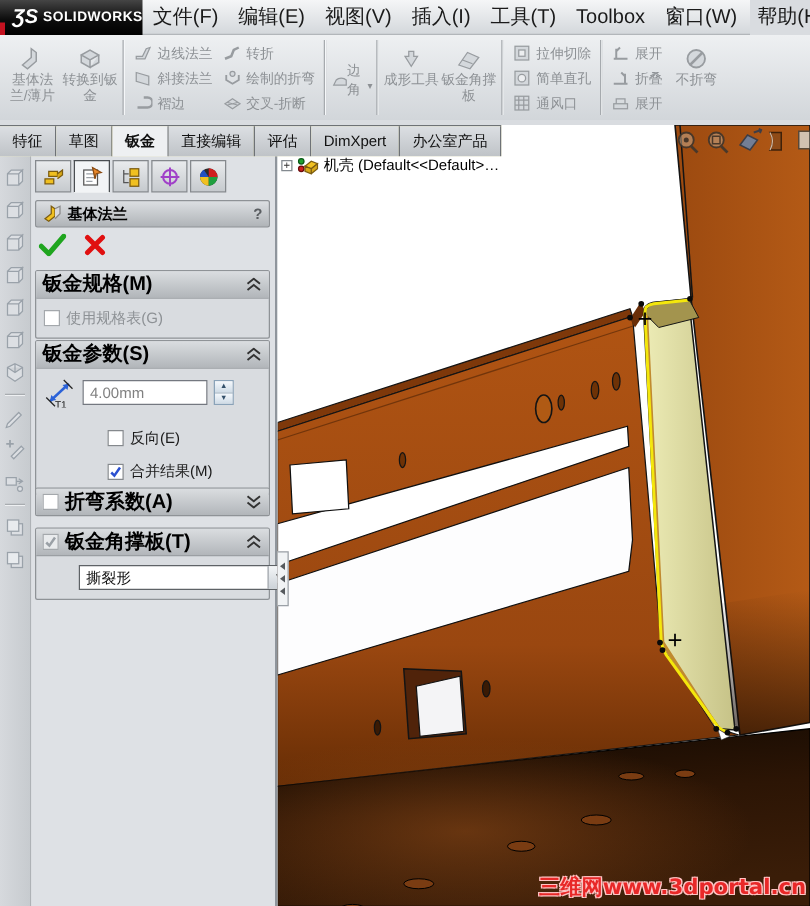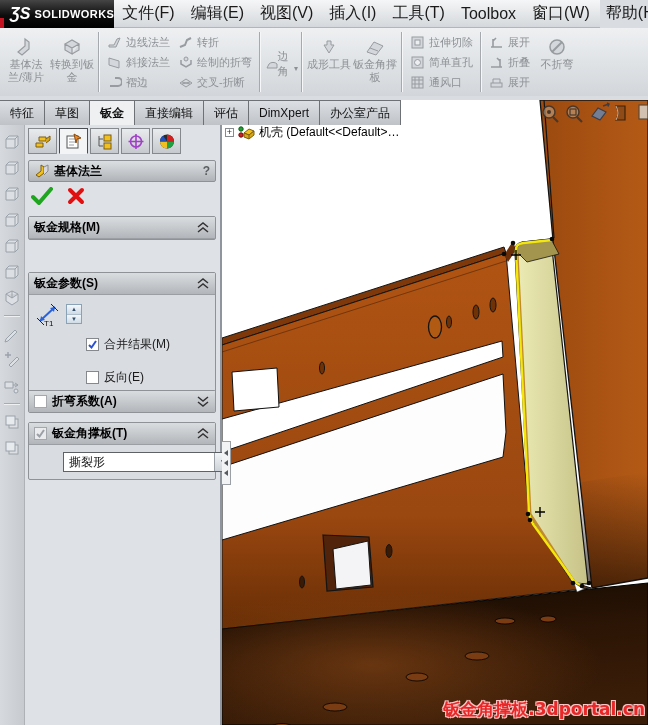--- a/index.html
+++ b/index.html
@@ -51,21 +51,21 @@
   .pm-tab.active{background:#f2f4f6;border-color:#4a4e52;border-bottom-color:#f2f4f6;}
   .pm-header{position:absolute;left:3px;top:36px;width:188px;height:22px;
     background:linear-gradient(#dcdfe2,#b0b4b8);border:1px solid #8e9296;border-radius:2px;
     display:flex;align-items:center;gap:4px;font-weight:bold;font-size:12px;color:#000;
     padding:0 5px;box-sizing:border-box;}
   .pm-help{margin-left:auto;color:#5a5e62;font-weight:bold;font-size:12px;}
   .pm-okrow{position:absolute;left:6px;top:63px;display:flex;align-items:center;gap:14px;}
   .grp{position:absolute;left:3px;width:188px;border:1px solid #8f9397;background:#d9dce0;
     border-radius:2px;box-sizing:border-box;}
   .grp-h{height:21px;background:linear-gradient(#dadde0,#b2b6ba);display:flex;align-items:center;gap:5px;
-    font-weight:bold;font-size:12px;color:#000;padding:0 5px;border-bottom:1px solid #9b9fa3;}
+    font-weight:bold;font-size:16px;color:#000;padding:0 5px;border-bottom:1px solid #9b9fa3;}
   .grp-b{padding:7px 6px;}
   .chev{margin-left:auto;display:flex;}
   .cb{display:flex;align-items:center;gap:5px;font-size:12px;color:#1a1a1a;}
   .cb .box{width:13px;height:13px;background:#fff;border:1px solid #85898d;box-sizing:border-box;
     display:flex;align-items:center;justify-content:center;flex:none;}
   .cb.disabled{color:#8d9195;}
   .cb.disabled .box{border-color:#a4a8ac;}
   .thick-row{display:flex;align-items:center;gap:5px;}
   .t-input{width:100px;height:20px;border:1px solid #747880;background:#fff;font-size:12px;
     color:#808080;display:flex;align-items:center;padding:0 5px;box-sizing:border-box;
@@ -390,20 +390,26 @@
 
     <div class="grp" style="top:92px;">
       <div class="grp-h">
         <span>钣金规格(M)</span>
         <span class="chev">
           <svg width="14" height="11">
               <path d="M2,5 l5,-4 l5,4 M2,10 l5,-4 l5,4" fill="none" stroke="#333" stroke-width="1.5"></path>
             </svg>
         </span>
       </div>
+      <div class="grp-b">
+        <div class="cb disabled">
+          <span class="box"></span>
+          <span>使用规格表(G)</span>
+        </div>
+      </div>
     </div>
 
     <div class="grp" style="top:148px;">
       <div class="grp-h">
         <span>钣金参数(S)</span>
         <span class="chev">
           <svg width="14" height="11">
               <path d="M2,5 l5,-4 l5,4 M2,10 l5,-4 l5,4" fill="none" stroke="#333" stroke-width="1.5"></path>
             </svg>
         </span>
@@ -411,36 +417,37 @@
       <div class="grp-b">
         <div class="thick-row">
           <svg width="26" height="24">
             <line x1="5" y1="19" x2="20" y2="5" stroke="#2b62d8" stroke-width="2"></line>
             <path d="M5,19 l1,-5 l4,4 z" fill="#2b62d8"></path>
               <path d="M20,5 l-1,5 l-4,-4 z" fill="#2b62d8"></path>
             <line x1="2" y1="16" x2="9" y2="23" stroke="#222"></line>
               <line x1="16" y1="2" x2="23" y2="9" stroke="#222"></line>
             <text x="9" y="24" font-size="8" fill="#111">T1</text>
           </svg>
+          <div class="t-input">4.00mm</div>
           <div class="t-spin">
             <div>▲</div>
             <div>▼</div>
           </div>
+        </div>
+        <div class="cb" style="margin:16px 0 0 51px;">
+          <span class="box"></span>
+          <span>反向(E)</span>
         </div>
         <div class="cb" style="margin:10px 0 2px 51px;">
           <span class="box">
             <svg width="11" height="11">
                 <polyline points="2,6 4.5,8.5 9,2" fill="none" stroke="#2b50d0" stroke-width="2"></polyline>
               </svg>
           </span>
           <span>合并结果(M)</span>
-        </div>
-        <div class="cb" style="margin:16px 0 0 51px;">
-          <span class="box"></span>
-          <span>反向(E)</span>
         </div>
       </div>
     </div>
 
     <div class="grp" style="top:266px;">
       <div class="grp-h" style="border-bottom:none;">
         <span class="box" style="width:13px;height:13px;background:#fff;border:1px solid #a4a8ac;display:inline-block;box-sizing:border-box;"></span>
         <span>折弯系数(A)</span>
         <span class="chev">
           <svg width="14" height="11">
@@ -611,16 +618,16 @@
     </div>
 
     
     <div class="splitter">
       <i></i>
       <i></i>
       <i></i>
     </div>
 
     
-    <div class="watermark">钣金角撑板.3dportal.cn</div>
+    <div class="watermark">三维网www.3dportal.cn</div>
   </div>
 
 </div>
 
 </body></html>

